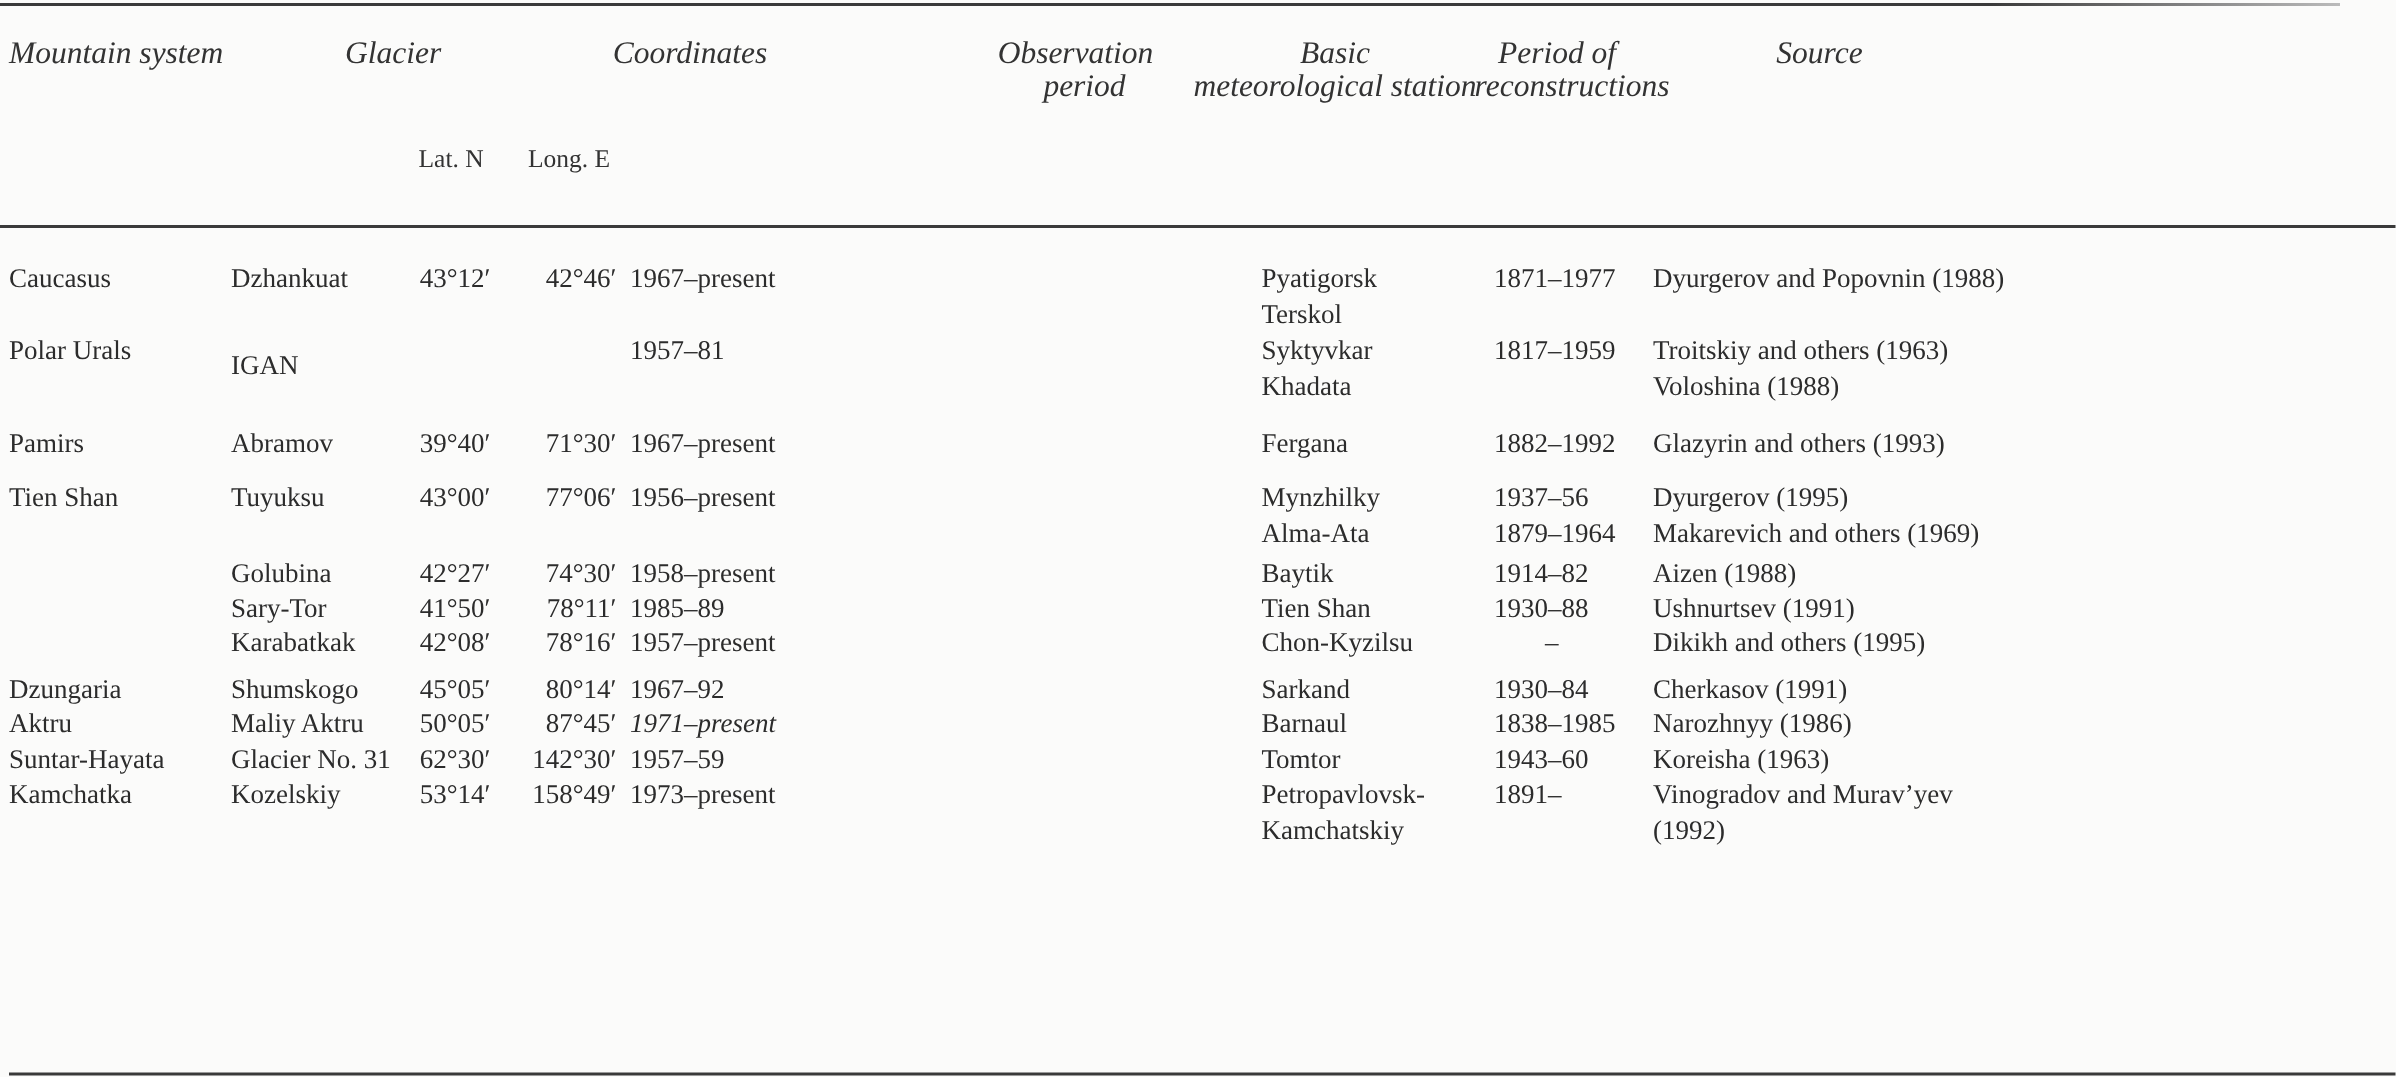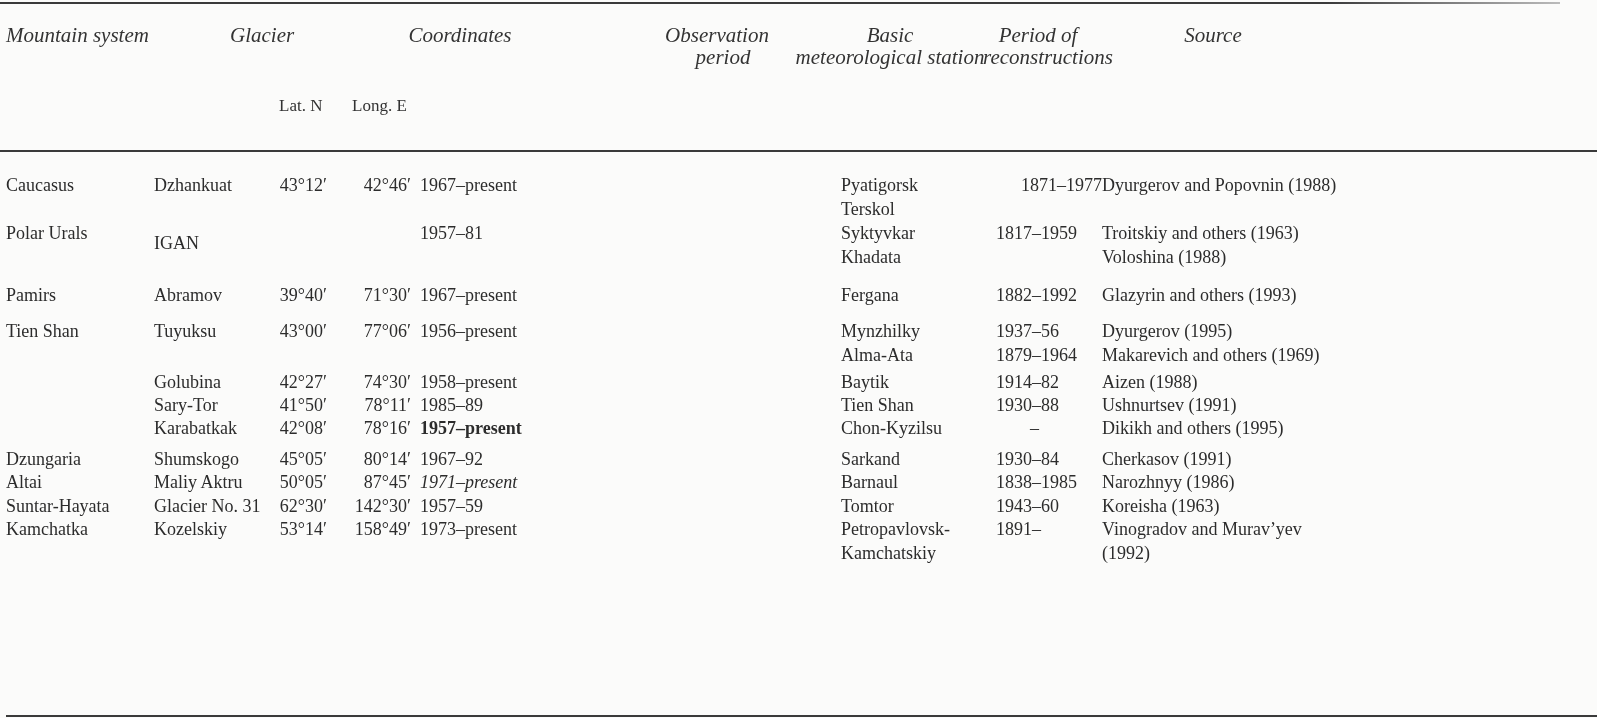--- a/index.html
+++ b/index.html
@@ -43,21 +43,21 @@
 <div class="sub" style="left:352px;top:96px;">Long. E</div>
 
 <div id="rows">
     <div>
       <div class="cell " style="top: 175px; left: 6px;">Caucasus</div>
       <div class="cell " style="top: 175px; left: 154px;">Dzhankuat</div>
       <div class="cell r" style="top: 175px; right: 1270px;">43°12′</div>
       <div class="cell r" style="top: 175px; right: 1186px;">42°46′</div>
       <div class="cell " style="top: 175px; left: 420px;">1967–present</div>
       <div class="cell " style="top: 175px; left: 841px;">Pyatigorsk</div>
-      <div class="cell " style="top: 175px; left: 996px; margin-left: 25px;">1871–1977</div>
+      <div class="cell " style="top: 175px; left: 996px;">1871–1977</div>
       <div class="cell " style="top: 175px; left: 1102px;">Dyurgerov and Popovnin (1988)</div>
     </div>
     <div>
       <div class="cell " style="top: 199px; left: 6px;"></div>
       <div class="cell " style="top: 199px; left: 154px;"></div>
       <div class="cell r" style="top: 199px; right: 1270px;"></div>
       <div class="cell r" style="top: 199px; right: 1186px;"></div>
       <div class="cell " style="top: 199px; left: 420px;"></div>
       <div class="cell " style="top: 199px; left: 841px;">Terskol</div>
       <div class="cell " style="top: 199px; left: 996px;"></div>
@@ -131,37 +131,37 @@
       <div class="cell " style="top: 395px; left: 420px;">1985–89</div>
       <div class="cell " style="top: 395px; left: 841px;">Tien Shan</div>
       <div class="cell " style="top: 395px; left: 996px;">1930–88</div>
       <div class="cell " style="top: 395px; left: 1102px;">Ushnurtsev (1991)</div>
     </div>
     <div>
       <div class="cell " style="top: 418px; left: 6px;"></div>
       <div class="cell " style="top: 418px; left: 154px;">Karabatkak</div>
       <div class="cell r" style="top: 418px; right: 1270px;">42°08′</div>
       <div class="cell r" style="top: 418px; right: 1186px;">78°16′</div>
-      <div class="cell " style="top: 418px; left: 420px; font-weight: bold;">1957–present</div>
+      <div class="cell " style="top: 418px; left: 420px;">1957–present</div>
       <div class="cell " style="top: 418px; left: 841px;">Chon-Kyzilsu</div>
       <div class="cell " style="top: 418px; left: 1030px;">–</div>
       <div class="cell " style="top: 418px; left: 1102px;">Dikikh and others (1995)</div>
     </div>
     <div>
       <div class="cell " style="top: 449px; left: 6px;">Dzungaria</div>
       <div class="cell " style="top: 449px; left: 154px;">Shumskogo</div>
       <div class="cell r" style="top: 449px; right: 1270px;">45°05′</div>
       <div class="cell r" style="top: 449px; right: 1186px;">80°14′</div>
       <div class="cell " style="top: 449px; left: 420px;">1967–92</div>
       <div class="cell " style="top: 449px; left: 841px;">Sarkand</div>
       <div class="cell " style="top: 449px; left: 996px;">1930–84</div>
       <div class="cell " style="top: 449px; left: 1102px;">Cherkasov (1991)</div>
     </div>
     <div>
-      <div class="cell " style="top: 472px; left: 6px;">Altai</div>
+      <div class="cell " style="top: 472px; left: 6px;">Aktru</div>
       <div class="cell " style="top: 472px; left: 154px;">Maliy Aktru</div>
       <div class="cell r" style="top: 472px; right: 1270px;">50°05′</div>
       <div class="cell r" style="top: 472px; right: 1186px;">87°45′</div>
       <div class="cell " style="top: 472px; left: 420px; font-style: italic;">1971–present</div>
       <div class="cell " style="top: 472px; left: 841px;">Barnaul</div>
       <div class="cell " style="top: 472px; left: 996px;">1838–1985</div>
       <div class="cell " style="top: 472px; left: 1102px;">Narozhnyy (1986)</div>
     </div>
     <div>
       <div class="cell " style="top: 496px; left: 6px;">Suntar-Hayata</div>

